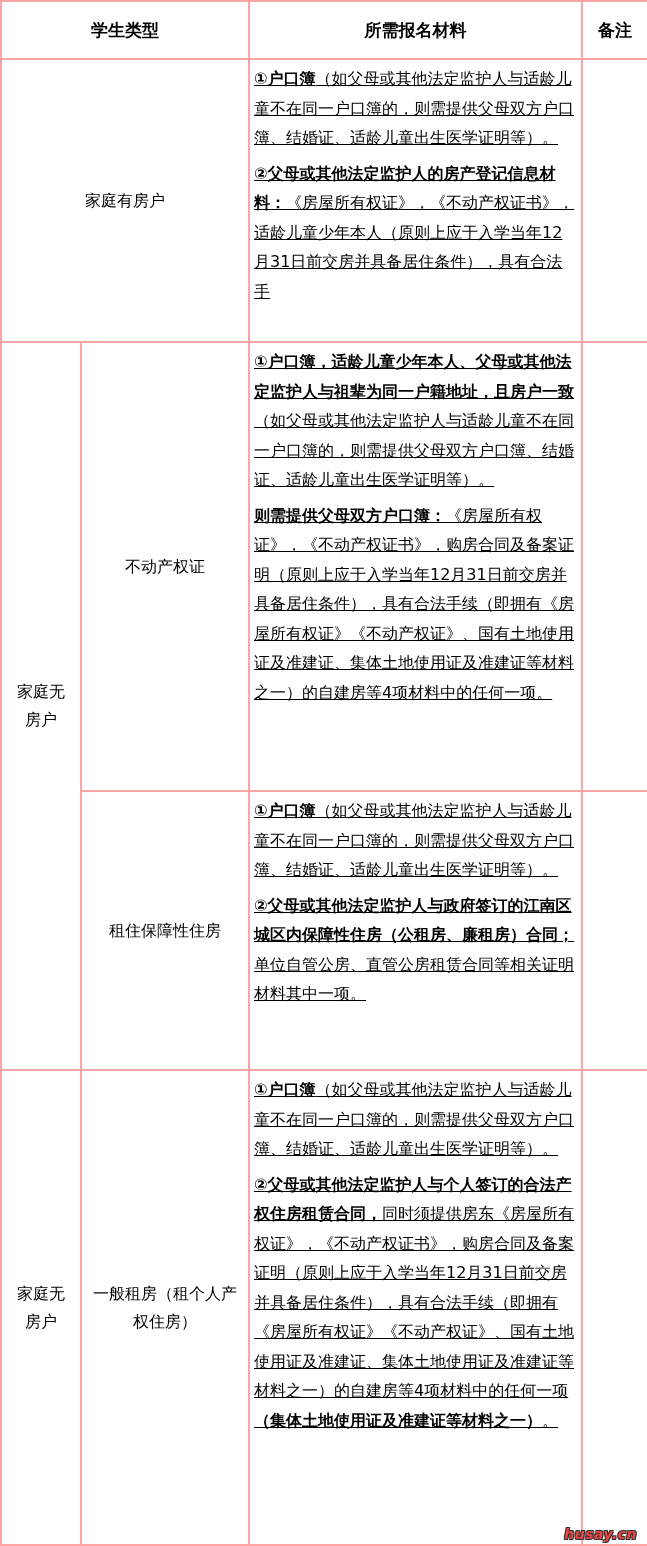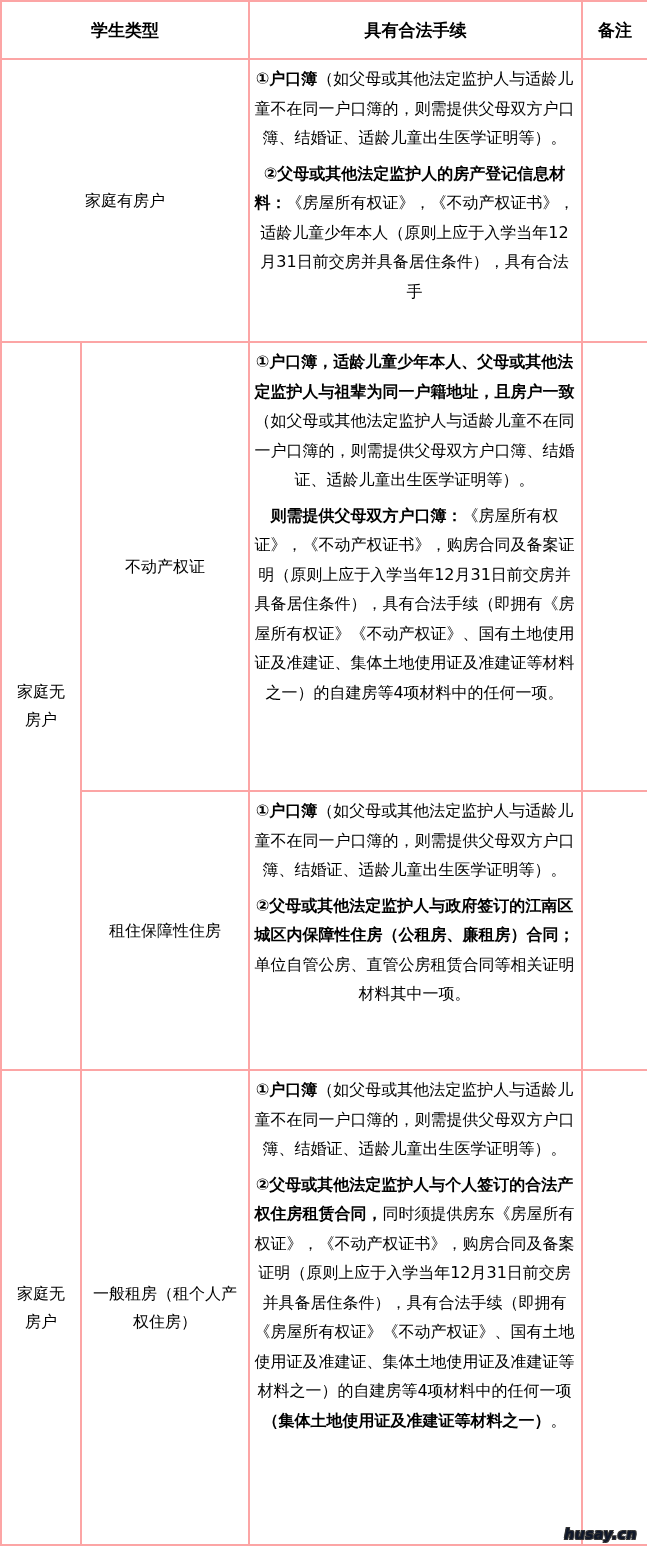--- a/index.html
+++ b/index.html
@@ -2,42 +2,42 @@
 <html><head>
   <meta charset="utf-8">
   <style>
     html, body { margin: 0; padding: 0; background: #ffffff; }
     body { width: 647px; height: 1546px; overflow: hidden; position: relative;
            font-family: "DejaVu Sans", "Liberation Sans", sans-serif; color: #000; }
     table.reg { border-collapse: collapse; table-layout: fixed; width: 647px; position: absolute; left: 0; top: 0; }
     table.reg td, table.reg th { border: 2px solid #fca5a5; padding: 0; vertical-align: middle; }
     table.reg th { font-size: 17px; font-weight: bold; height: 56px; text-align: center; }
     .type { font-size: 16px; text-align: center; line-height: 28px; }
-    .mat { font-size: 16px; line-height: 29.5px; padding: 4px 6px 2px 4px !important; vertical-align: top !important; text-align: center; }
+    .mat { font-size: 16px; line-height: 29.5px; padding: 4px 6px 2px 4px !important; vertical-align: top !important; text-align: left; text-decoration: underline; }
     .mat p { margin: 0 0 6px 0; }
     .mat b { font-weight: bold; }
     .note { }
     .watermark { position: absolute; right: 10px; bottom: 4px; font-family: "DejaVu Sans", sans-serif;
-                 font-weight: bold; font-style: italic; font-size: 14px; color: #0f172a;
+                 font-weight: bold; font-style: italic; font-size: 14px; color: #ef4444;
                  text-shadow: -1px -1px 0 #333, 1px -1px 0 #333, -1px 1px 0 #333, 1px 1px 0 #333; letter-spacing: 0.5px; }
   </style>
 </head>
 <body>
 
 <table class="reg">
   <colgroup>
     <col style="width:80px">
     <col style="width:168px">
     <col style="width:333px">
     <col style="width:66px">
   </colgroup>
   <thead>
     <tr>
       <th colspan="2">学生类型</th>
-      <th>具有合法手续</th>
+      <th>所需报名材料</th>
       <th>备注</th>
     </tr>
   </thead>
   <tbody>
 
     <tr style="height:283px">
       <td colspan="2" class="type">家庭有房户</td>
       <td class="mat">
         <p><b>①户口簿</b><span>（如父母或其他法定监护人与适龄儿童不在同一户口簿的，则需提供父母双方户口簿、结婚证、适龄儿童出生医学证明等）。</span></p>
         <p style="max-height:145px;overflow:hidden"><b>②父母或其他法定监护人的房产登记信息材料：</b><span>《房屋所有权证》，《不动产权证书》，适龄儿童少年本人（原则上应于入学当年12月31日前交房并具备居住条件），具有合法手</span></p>

